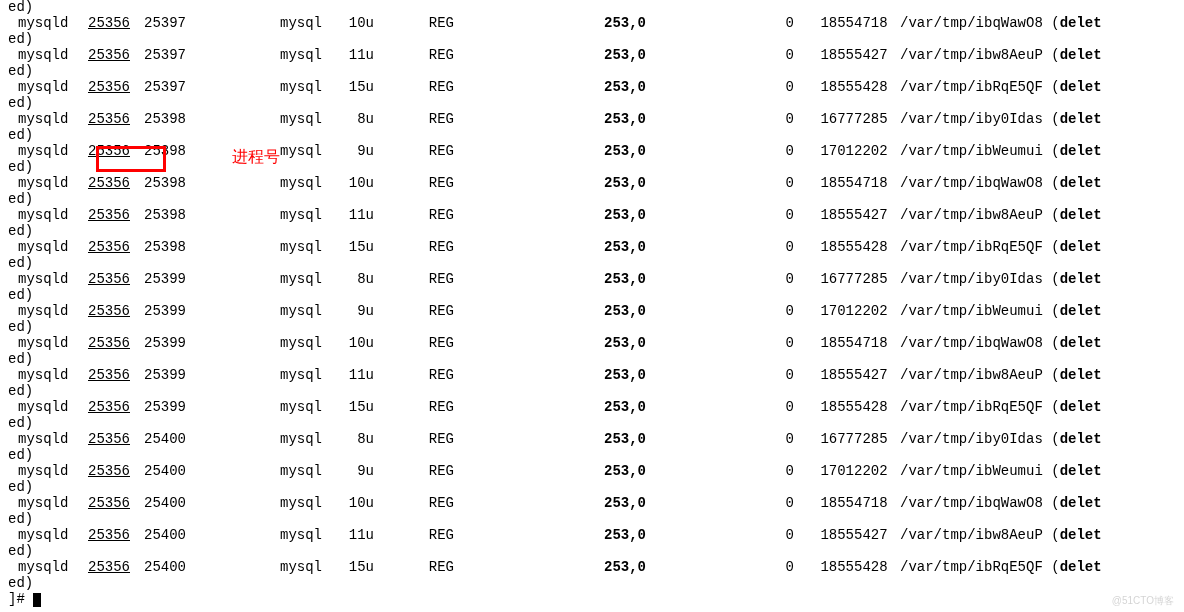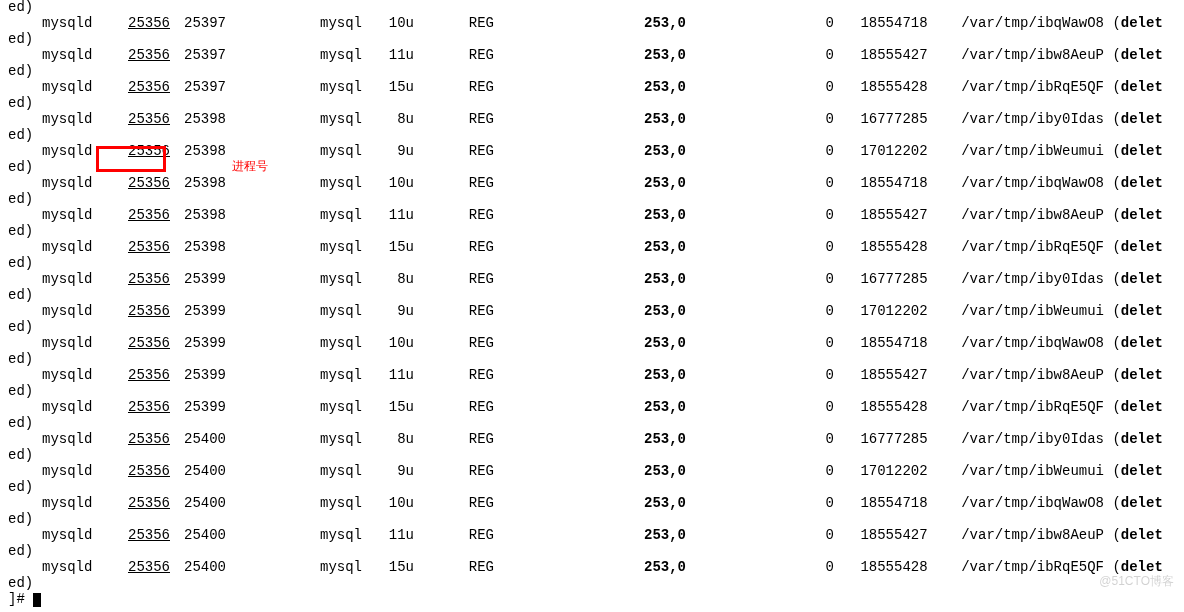--- a/index.html
+++ b/index.html
@@ -20,54 +20,53 @@
   }
   .row {
     display: flex;
     height: 16px;
     align-items: baseline;
   }
   .ed-row {
     height: 16px;
     padding-left: 8px;
   }
-  .c-cmd   { width: 70px;  padding-left: 2px; margin-left: 40px; }
+  .c-cmd   { width: 70px;  padding-left: 18px; }
   .c-pid   { width: 60px;  text-align: right; text-decoration: underline; }
   .c-tid   { width: 56px;  text-align: right; padding-left: 4px; }
   .c-gap1  { width: 80px; }
   .c-user  { width: 56px;  text-align: right; }
   .c-fd    { width: 52px;  text-align: right; }
   .c-gap2  { width: 40px; }
   .c-type  { width: 40px;  text-align: right; }
   .c-gap3  { width: 150px; }
   .c-dev   { width: 60px;  text-align: left; font-weight: bold; }
   .c-gap4  { width: 110px; }
   .c-size  { width: 20px;  text-align: right; }
   .c-node  { width: 100px; text-align: center; padding-left: 20px; }
-  .c-name  { flex: 1; padding-left: 6px; text-align: center; }
+  .c-name  { flex: 1; padding-left: 6px; }
   .bold { font-weight: bold; }
 
   .highlight-box {
     position: absolute;
     border: 3px solid #ff0000;
     pointer-events: none;
   }
   .annotation {
     position: absolute;
     color: #ff0000;
     font-family: Liberation Serif, serif;
-    font-size: 12px;
+    font-size: 16px;
     pointer-events: none;
-    margin-top: 12px;
   }
   .watermark {
     position: absolute;
     right: 10px;
-    bottom: 24px;
-    font-size: 12px;
+    bottom: 6px;
+    font-size: 10px;
     color: rgba(0,0,0,0.18);
     font-family: Arial, sans-serif;
   }
   .cursor {
     display:inline-block;
     width: 8px; height: 14px;
     background:#000;
     vertical-align: text-bottom;
   }
 </style>

